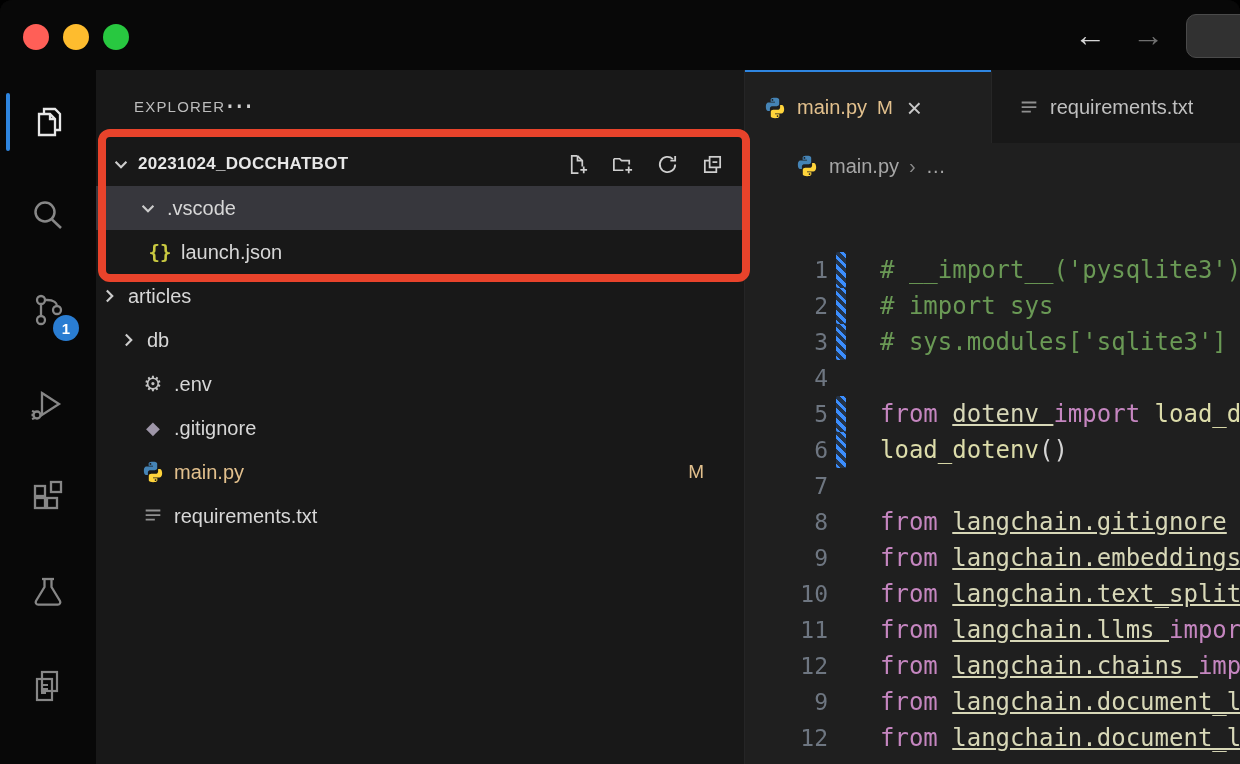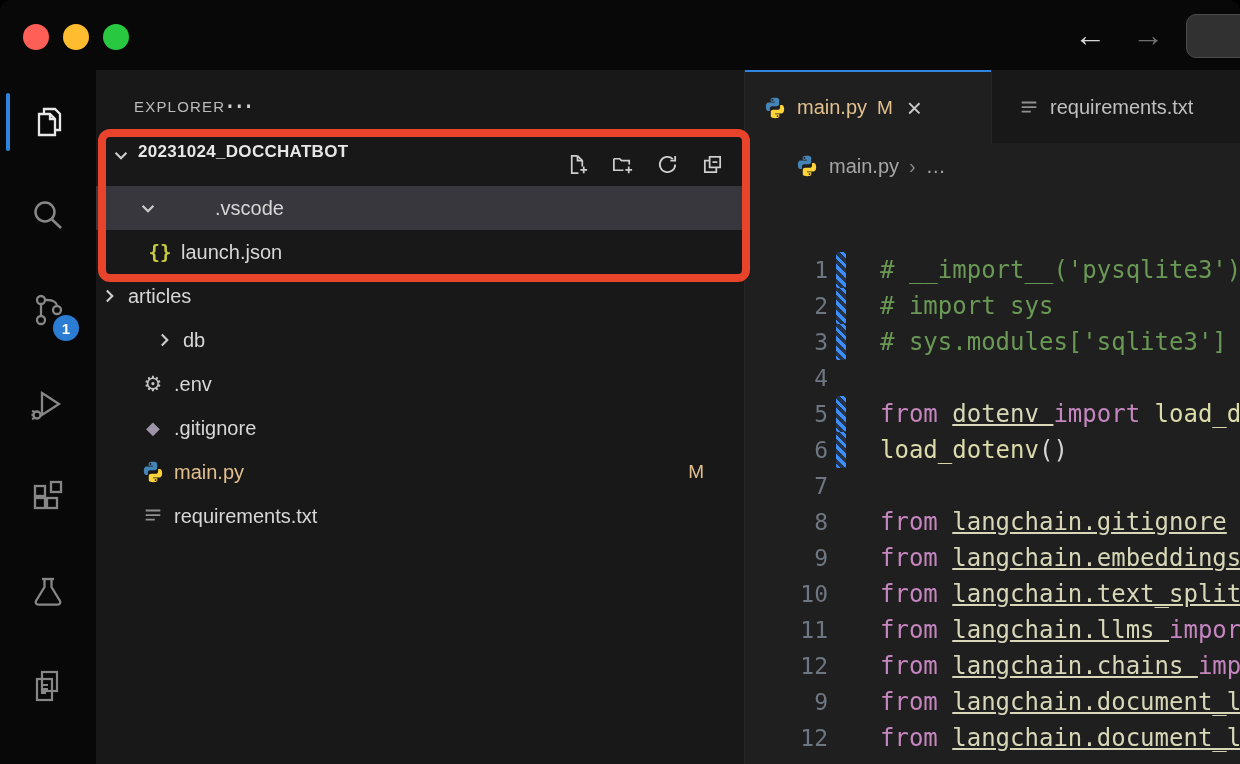--- a/index.html
+++ b/index.html
@@ -34,29 +34,29 @@
               border-radius:50%; background:var(--badge_blue); color:#fff; font-size:15px;
               font-weight:700; display:flex; align-items:center; justify-content:center; }
 
   
   .sidebar { width:649px; flex:none; background:#181818; color:#cccccc;
              border-right:1px solid #252526; }
   .sb-header { height:72px; display:flex; align-items:center; 
                padding:0 32px 0 38px; }
   .sb-title { font-size:15px; letter-spacing:1.2px; color:#bcbcbc; }
   .sb-more { font-size:28px; color:#d0d0d0; line-height:20px; }
-  .section-row { height:44px; display:flex; padding-left:12px;
+  .section-row { height:44px; display:flex; align-items:center; padding-left:12px;
                  font-weight:700; font-size:17px; color:#e7e7e7; letter-spacing:.3px; }
   .section-name { margin-left:4px; }
   .section-actions { margin-left:auto; display:flex; gap:22px; padding-right:20px;
                      color:#cfcfcf; align-items:center; }
   .section-actions span { display:flex; }
   .chev { width:26px; display:flex; justify-content:center; flex:none; }
   .tree-row { height:44px; display:flex; align-items:center; font-size:20px; color:#d7d7d7; }
-  .tree-row.selected { background:var(--selection_bg);gap:48px; }
+  .tree-row.selected { background:var(--selection_bg); }
   .tree-icon { width:26px; display:flex; justify-content:center; align-items:center;
                margin-right:8px; flex:none; }
   .tree-label { white-space:nowrap; }
   .tree-label.folder { margin-left:6px; }
   .gold { color:var(--modified_gold); }
   .tree-badge { margin-left:auto; padding-right:40px; font-size:19px; font-weight:400; }
   .braces { font-family:"DejaVu Sans Mono", monospace; font-size:19px; font-weight:700;
             color:#cbcb41; }
   .gear-glyph { font-size:21px; color:#c2c2c2; }
   .diamond-glyph { font-size:18px; color:#9e96a8; }
@@ -240,21 +240,21 @@
             <span class="tree-label">launch.json</span>
           </div>
           <div class="tree-row" style="">
             <span class="chev">
               <svg viewBox="0 0 24 24" width="26" height="26" fill="none" stroke="#cccccc" stroke-width="2">
                 <path d="M10 7l5 5-5 5"></path>
               </svg>
             </span>
             <span class="tree-label folder">articles</span>
           </div>
-          <div class="tree-row" style="padding-left: 55px;">
+          <div class="tree-row" style="padding-left: 19px;">
             <span class="chev">
               <svg viewBox="0 0 24 24" width="26" height="26" fill="none" stroke="#cccccc" stroke-width="2">
                 <path d="M10 7l5 5-5 5"></path>
               </svg>
             </span>
             <span class="tree-label folder">db</span>
           </div>
           <div class="tree-row" style="padding-left: 44px;">
             <span class="tree-icon">
               <span class="gear-glyph">⚙</span>

